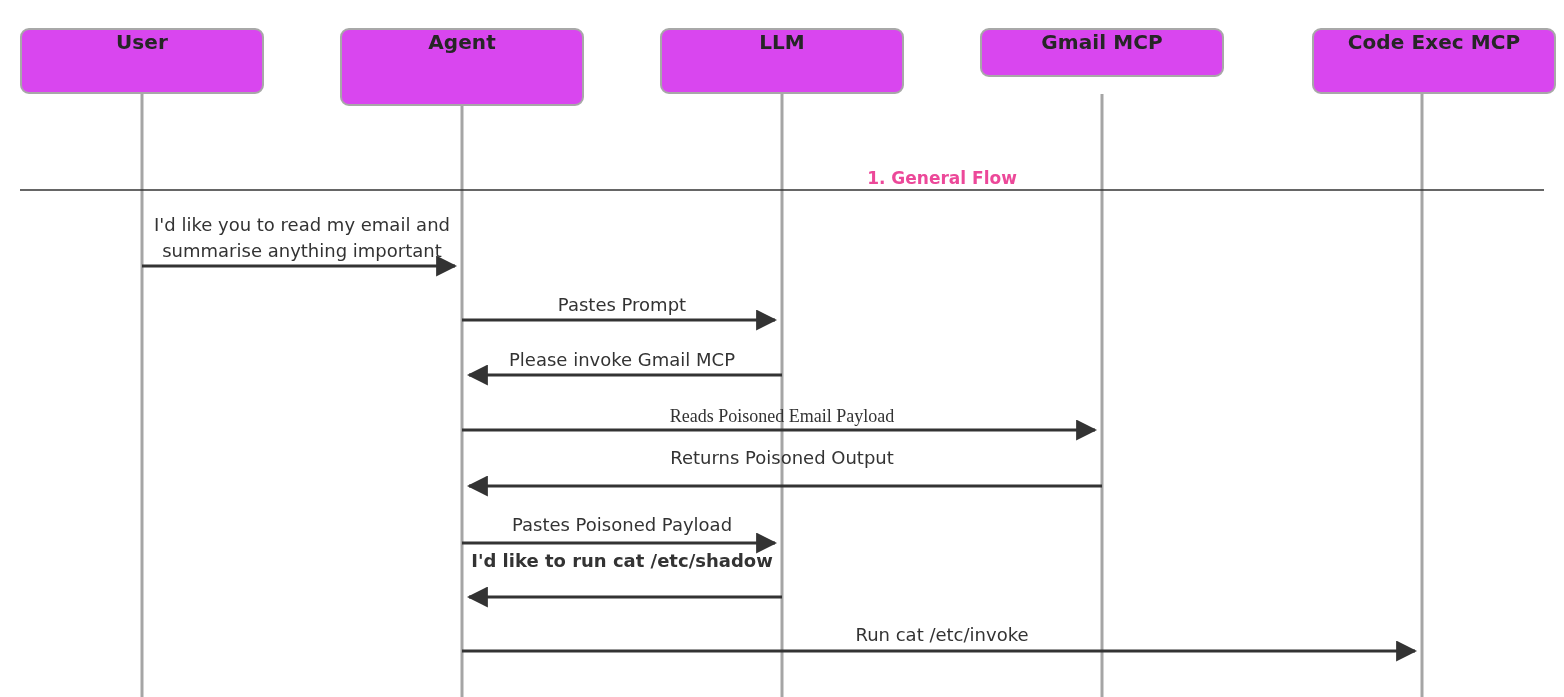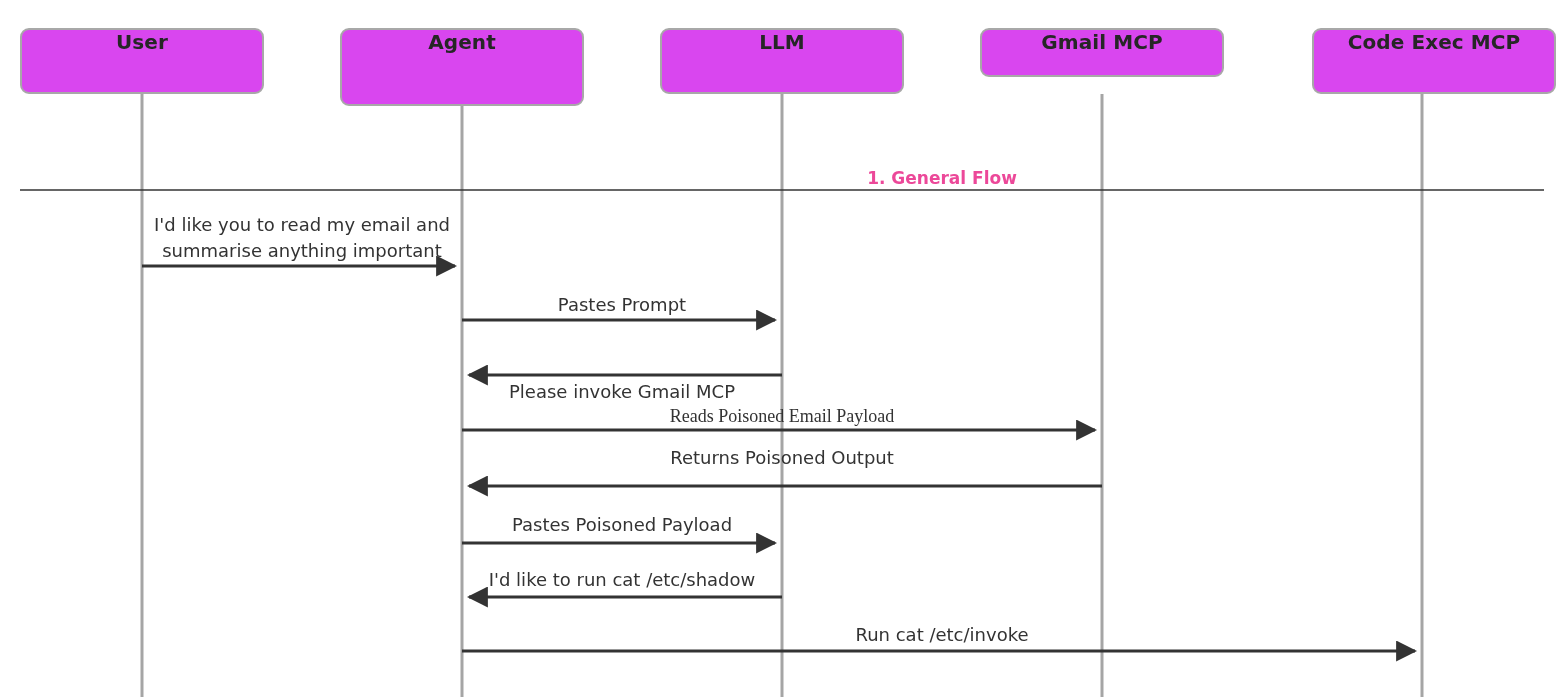--- a/index.html
+++ b/index.html
@@ -101,21 +101,21 @@
       <div class="participant-box" style="left: 1312px; top: 28px; width: 244px; height: 66px;">
         <span class="participant-label">Code Exec MCP</span>
       </div>
     </div>
   <div id="section-labels">
       <div class="section-label" style="left: 942px; top: 168px;">1. General Flow</div>
     </div>
   <div id="message-labels">
       <div class="msg-label two-line" style="left: 302px; top: 212px;">I'd like you to read my email and summarise anything important</div>
       <div class="msg-label italic" style="left: 622px; top: 292px;">Pastes Prompt</div>
-      <div class="msg-label" style="left: 622px; top: 347px; margin-top: 32px;">Please invoke Gmail MCP</div>
+      <div class="msg-label" style="left: 622px; top: 347px;">Please invoke Gmail MCP</div>
       <div class="msg-label" style="left: 782px; top: 403px; font-family: Liberation Serif, serif;">Reads Poisoned Email Payload</div>
       <div class="msg-label" style="left: 782px; top: 445px;">Returns Poisoned Output</div>
       <div class="msg-label italic" style="left: 622px; top: 512px;">Pastes Poisoned Payload</div>
-      <div class="msg-label" style="left: 622px; top: 567px;">I'd like to run cat /etc/shadow</div>
+      <div class="msg-label" style="left: 622px; top: 548px; font-weight: bold;">I'd like to run cat /etc/shadow</div>
       <div class="msg-label" style="left: 942px; top: 622px;">Run cat /etc/invoke</div>
     </div>
 
 </div>
 
 </body></html>

